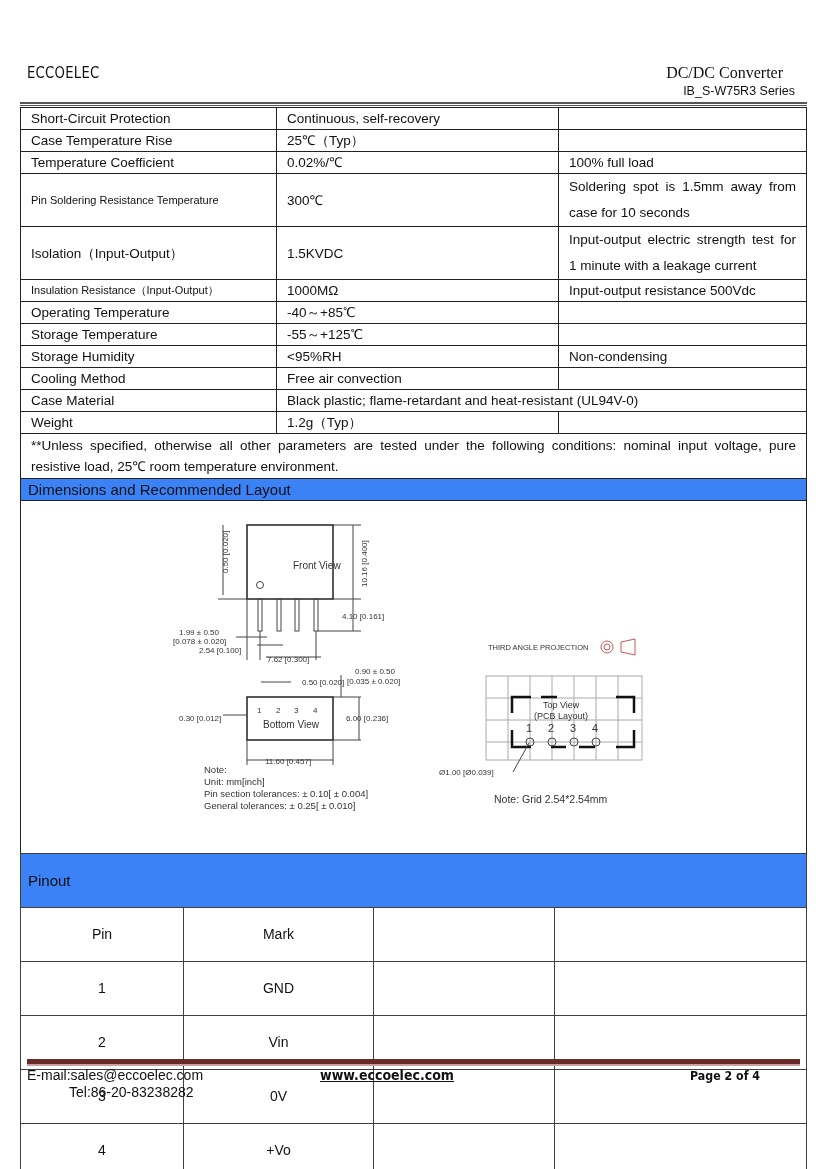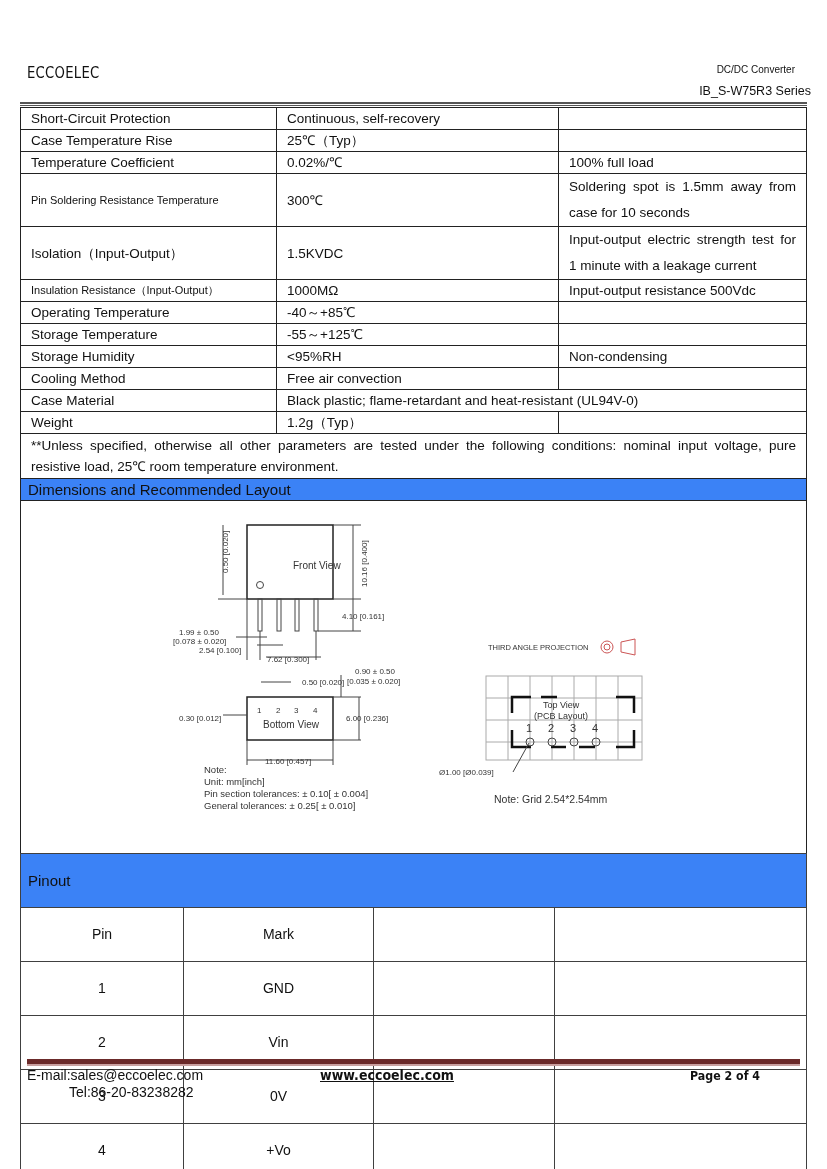--- a/index.html
+++ b/index.html
@@ -1,19 +1,19 @@
 <!DOCTYPE html>
 <html><head>
 <meta charset="utf-8">
 <style>
   html, body { margin:0; padding:0; background:#ffffff; }
   body { width:827px; height:1169px; position:relative; font-family:"Liberation Sans", sans-serif; color:#111; overflow:hidden; }
   .hdr-left { position:absolute; left:27px; top:64px; font-size:15px; letter-spacing:0.3px; font-family:"DejaVu Sans", sans-serif; transform:scaleX(0.88); transform-origin:left; }
-  .hdr-right1 { position:absolute; right:32px; top:64px; font-size:10px; }
-  .hdr-right2 { position:absolute; right:16px; top:84px; font-size:12.5px; }
+  .hdr-right1 { position:absolute; right:44px; top:64px; font-size:16px;font-family:Liberation Serif, serif; }
+  .hdr-right2 { position:absolute; right:32px; top:84px; font-size:12.5px; }
   .hdr-rule { position:absolute; left:20px; right:20px; top:102px; height:4px; border-top:2px solid #555; border-bottom:1px solid #555; box-sizing:border-box; }
 
   table.spec { position:absolute; left:20px; top:107px; width:787px; border-collapse:collapse; font-size:13.5px; }
   table.spec td { border:1px solid #222; padding:0 10px; height:21px; line-height:21px; vertical-align:middle; }
   table.spec td.c1 { width:235px; }
   table.spec td.c2 { width:261px; }
   table.spec td.small { font-size:11px; }
   table.spec td.two { line-height:26px; height:44px; text-align:justify; }
   table.spec tr.tall td { height:44px; }
   .note-cell { line-height:21px !important; padding-top:1px !important; padding-bottom:1px !important; }

